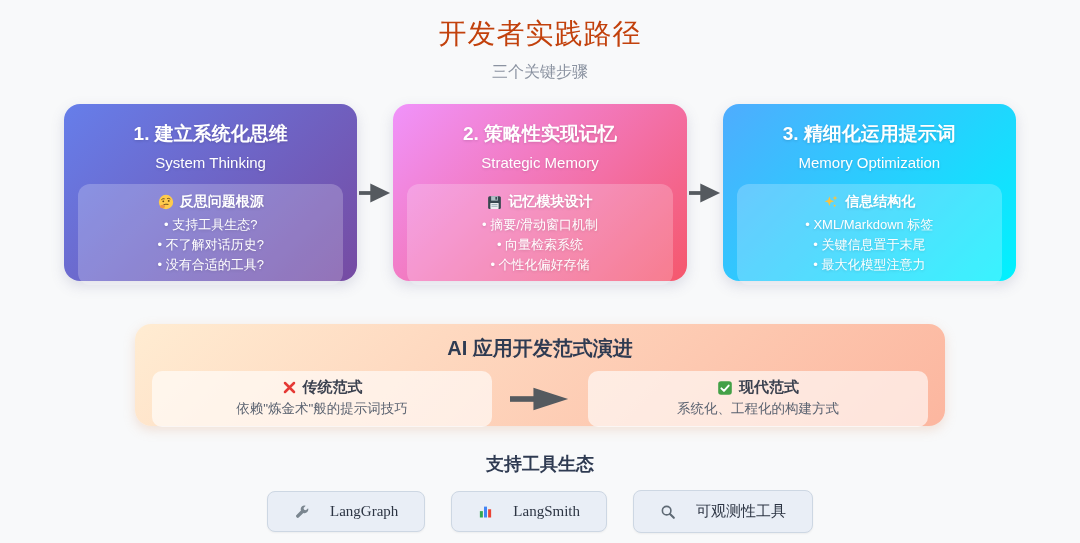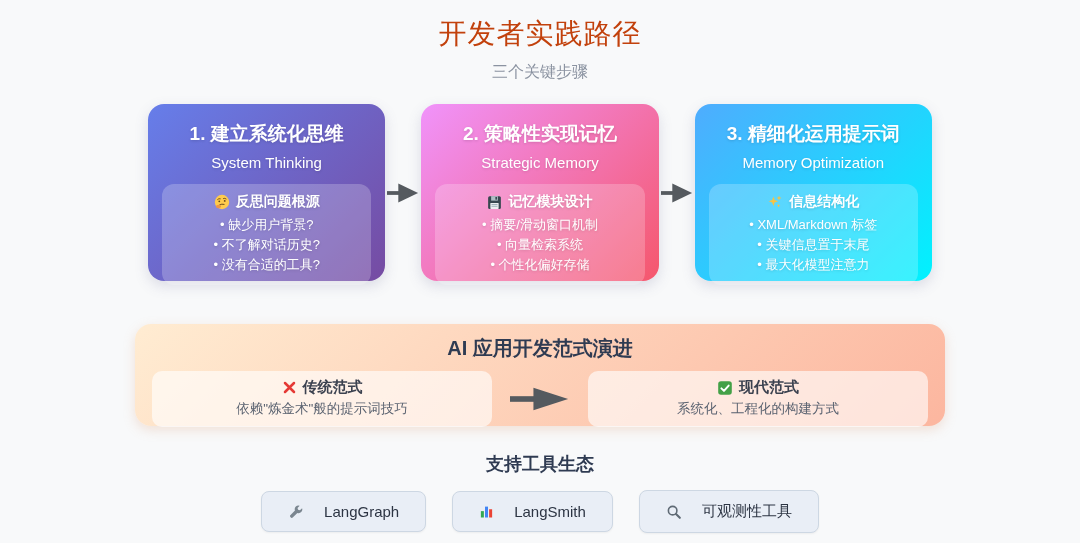--- a/index.html
+++ b/index.html
@@ -11,21 +11,21 @@
   }
   .page { width: 1080px; height: 543px; position: relative; }
 
   
   header { text-align: center; padding-top: 15px; }
   .page-title { font-size: 28px; font-weight: 400; color: #c2410c; letter-spacing: 1px; }
   .page-subtitle { font-size: 16px; color: #8b93a1; margin-top: 9px; }
 
   
   .steps-row {
-    width: 784px; margin: 21px auto 0;
+    width: 952px; margin: 21px auto 0;
     display: flex; align-items: center; justify-content: space-between;
   }
   .step-card {
     width: 296px; height: 177px; border-radius: 16px;
     color: #fff; text-align: center;
     box-shadow: 0 5px 14px rgba(90, 90, 140, 0.18);
     text-shadow: 0 1px 3px rgba(0,0,0,0.15);
   }
   .step-title { margin-top: 17px; font-size: 19px; font-weight: 700; }
   .step-subtitle { margin-top: 7px; font-size: 15px; }
@@ -57,21 +57,21 @@
   .box-desc { font-size: 13.5px; color: #5a6270; margin-top: 3px; }
 
   
   .tools { text-align: center; margin-top: 26px; }
   .tools-title { font-size: 18px; font-weight: 700; color: #2f3b52; }
   .tools-row { margin-top: 14px; display: flex; align-items: center; justify-content: center; gap: 26px; }
   .tool-chip {
     display: flex; align-items: center; gap: 20px;
     background: #e9eef6; border: 1px solid #cdd7e3; border-radius: 8px;
     padding: 11px 26px; font-size: 15px; color: #2c3443;
-    font-family: Liberation Sans, sans-serif; cursor: pointer;
+    font-family: Liberation Serif, serif; cursor: pointer;
     box-shadow: 0 1px 2px rgba(0,0,0,0.05);
   }
 
   .icon { display: inline-flex; align-items: center; }
   .icon svg { display: block; }
 </style>
 </head>
 <body>
 
 <div class="page">
@@ -95,21 +95,21 @@
                 <path d="M11.8 5.6 q1.8 -0.8 3.3 0.5" stroke="#65471B" stroke-width="1.1" fill="none" stroke-linecap="round"></path>
                 <circle cx="6.6" cy="9.2" r="1.15" fill="#65471B"></circle>
                 <circle cx="13.4" cy="8.6" r="1.15" fill="#65471B"></circle>
                 <path d="M7 13.6 q2.8 -1.6 5.6 -0.7" stroke="#65471B" stroke-width="1.2" fill="none" stroke-linecap="round"></path>
                 <ellipse cx="5.6" cy="15.6" rx="3.2" ry="2.1" fill="#EF9645"></ellipse>
               </svg>
           </span>
           <span>反思问题根源</span>
         </div>
         <ul>
-          <li>缺少用户背景?</li>
+          <li>支持工具生态?</li>
           <li>不了解对话历史?</li>
           <li>没有合适的工具?</li>
         </ul>
       </div>
     </div>
 
     <span class="flow-arrow icon">
       <svg width="32" height="24" viewBox="0 0 34 24">
           <rect x="0" y="10" width="13" height="4" fill="#555a5f"></rect>
           <path d="M12 2 L33 12 L12 22 Z" fill="#555a5f"></path>

